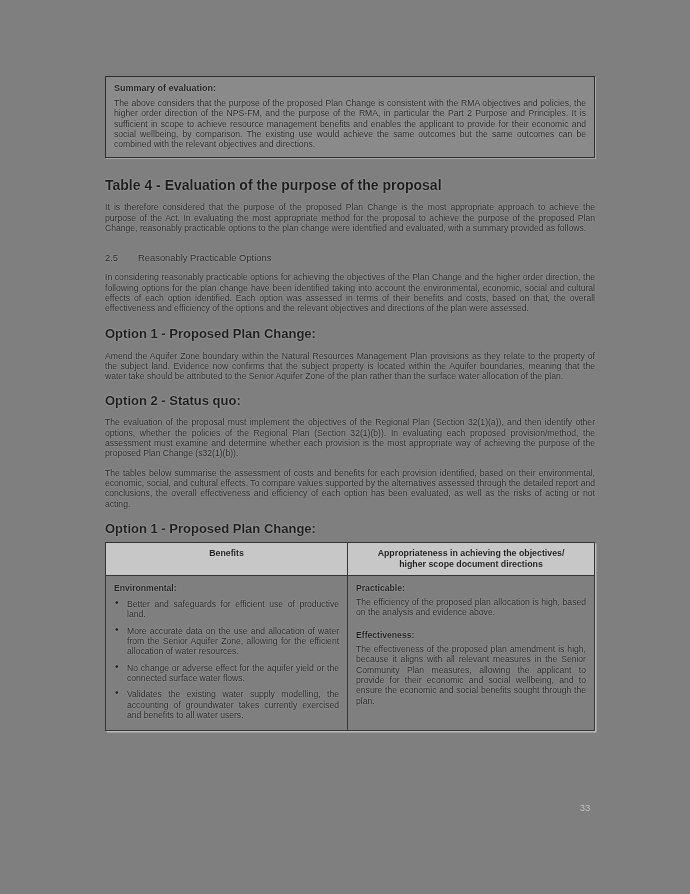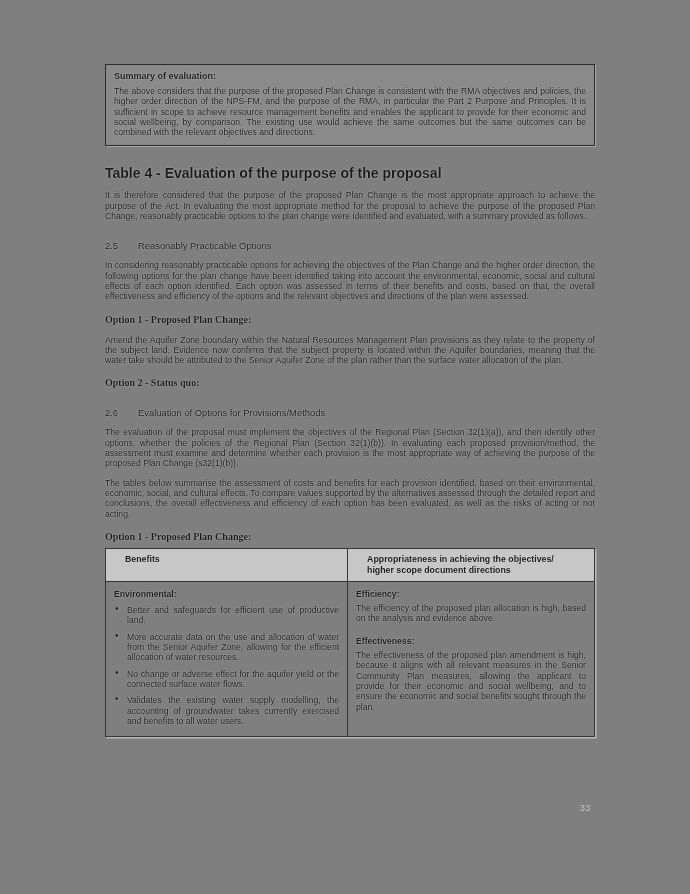--- a/index.html
+++ b/index.html
@@ -3,21 +3,21 @@
 <meta charset="utf-8">
 <style>
   * { margin:0; padding:0; box-sizing:border-box; }
   html,body { background:#6e6e6e; }
   .screen {
     position:relative; width:690px; height:894px;
     background:#7f7f7f; overflow:hidden;
     font-family:"Liberation Sans", sans-serif;
   }
   .doc {
-    position:absolute; left:105px; top:64px; width:490px;
+    position:absolute; left:105px; top:76px; width:490px;
     color:#1b1b1b;
     filter: blur(0.45px);
     text-shadow: 0 0 1.6px rgba(255,255,255,0.55);
   }
   .body-text {
     font-size:8.6px; line-height:10.3px; text-align:justify;
   }
   .summary-box {
     border:1px solid #2d2d2d; background:#8a8a8a;
     padding:6px 8px 8px 8px;
@@ -26,29 +26,29 @@
   .summary-title { font-size:9px; font-weight:bold; margin-bottom:5px; }
   .caption {
     font-size:14px; font-weight:bold; margin-top:19px;
   }
   .para { margin-top:9px; }
   .sec-heading {
     margin-top:19px; font-size:9.4px; font-weight:normal;
     display:flex;
   }
   .sec-num { width:33px; flex:0 0 33px; }
-  .opt-label { margin-top:12px; font-size:10px; font-weight:bold;font-family:Liberation Serif, serif; }
+  .opt-label { margin-top:12px; font-size:13px; font-weight:bold; }
   .opt-body { margin-top:10px; }
   .options-table {
     width:100%; border-collapse:collapse; margin-top:6px;
     box-shadow:1.5px 1.5px 0 rgba(235,235,235,0.55);
   }
   .options-table th {
     background:#c7c7c7; border:1.5px solid #353535;
-    font-size:8.8px; font-weight:bold; text-align:left;
+    font-size:8.8px; font-weight:bold; text-align:center;
     padding:5px 19px; vertical-align:top; line-height:11px;
   }
   .options-table td {
     border:1.5px solid #353535; vertical-align:top;
     padding:7px 8px 10px 8px;
     font-size:8.6px; line-height:10.3px; text-align:justify;
   }
   .col-benefits { width:49.5%; }
   .cell-subhead { font-weight:bold; margin-bottom:4px; }
   .cell-subhead.spaced { margin-top:12px; }
@@ -85,24 +85,20 @@
       <span class="sec-num">2.5</span>
       <span>Reasonably Practicable Options</span>
     </div>
     <div class="para body-text">In considering reasonably practicable options for achieving the objectives of the Plan Change and the higher order direction, the following options for the plan change have been identified taking into account the environmental, economic, social and cultural effects of each option identified. Each option was assessed in terms of their benefits and costs, based on that, the overall effectiveness and efficiency of the options and the relevant objectives and directions of the plan were assessed.</div>
 
     <div class="opt-label">Option 1 - Proposed Plan Change:</div>
     <div class="opt-body body-text">Amend the Aquifer Zone boundary within the Natural Resources Management Plan provisions as they relate to the property of the subject land. Evidence now confirms that the subject property is located within the Aquifer boundaries, meaning that the water take should be attributed to the Senior Aquifer Zone of the plan rather than the surface water allocation of the plan.</div>
 
     <div class="opt-label">Option 2 - Status quo:</div>
 
-    <div class="sec-heading">
-      <span class="sec-num">2.6</span>
-      <span>Evaluation of Options for Provisions/Methods</span>
-    </div>
     <div class="para body-text">The evaluation of the proposal must implement the objectives of the Regional Plan (Section 32(1)(a)), and then identify other options, whether the policies of the Regional Plan (Section 32(1)(b)). In evaluating each proposed provision/method, the assessment must examine and determine whether each provision is the most appropriate way of achieving the purpose of the proposed Plan Change (s32(1)(b)).</div>
     <div class="para body-text">The tables below summarise the assessment of costs and benefits for each provision identified, based on their environmental, economic, social, and cultural effects. To compare values supported by the alternatives assessed through the detailed report and conclusions, the overall effectiveness and efficiency of each option has been evaluated, as well as the risks of acting or not acting.</div>
 
     <div class="opt-label">Option 1 - Proposed Plan Change:</div>
 
     <table class="options-table">
       <thead>
         <tr>
           <th class="col-benefits">Benefits</th>
           <th>Appropriateness in achieving the objectives/ higher scope document directions</th>
@@ -113,21 +109,21 @@
           <td>
             <div class="cell-subhead">Environmental:</div>
             <ul class="benefit-list">
               <li>Better and safeguards for efficient use of productive land.</li>
               <li>More accurate data on the use and allocation of water from the Senior Aquifer Zone, allowing for the efficient allocation of water resources.</li>
               <li>No change or adverse effect for the aquifer yield or the connected surface water flows.</li>
               <li>Validates the existing water supply modelling, the accounting of groundwater takes currently exercised and benefits to all water users.</li>
             </ul>
           </td>
           <td>
-            <div class="cell-subhead">Efficiency:</div>
+            <div class="cell-subhead">Practicable:</div>
             <div>The efficiency of the proposed plan allocation is high, based on the analysis and evidence above.</div>
             <div class="cell-subhead spaced">Effectiveness:</div>
             <div>The effectiveness of the proposed plan amendment is high, because it aligns with all relevant measures in the Senior Community Plan measures, allowing the applicant to provide for their economic and social wellbeing, and to ensure the economic and social benefits sought through the plan.</div>
           </td>
         </tr>
       </tbody>
     </table>
 
   </div>
 

